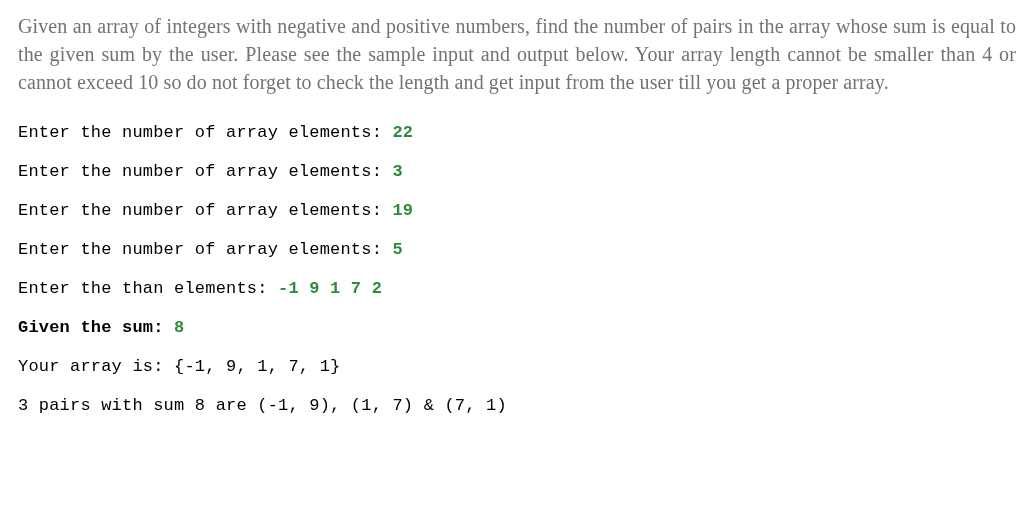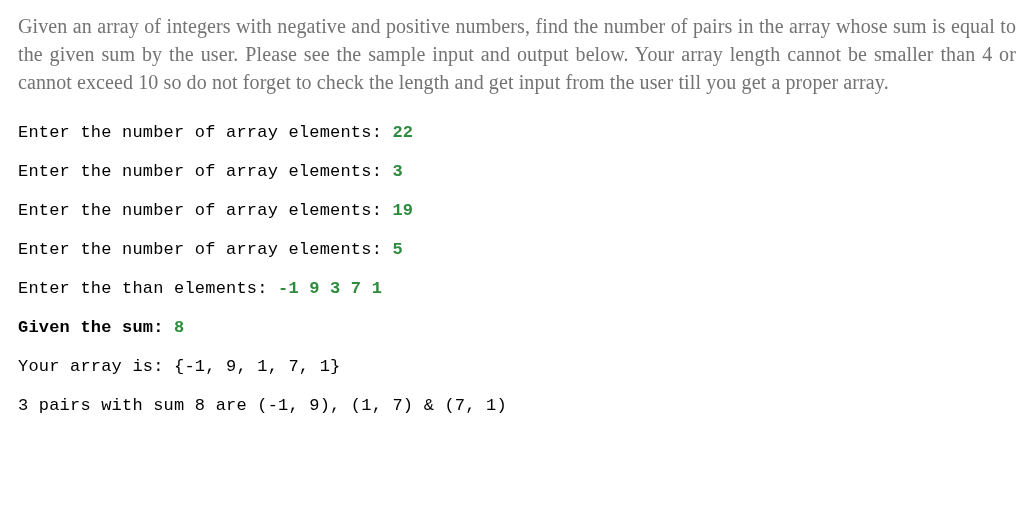--- a/index.html
+++ b/index.html
@@ -47,19 +47,19 @@
 <div class="problem-text">Given an array of integers with negative and positive numbers, find the number of pairs in the array whose sum is equal to the given sum by the user. Please see the sample input and output below. Your array length cannot be smaller than 4 or cannot exceed 10 so do not forget to check the length and get input from the user till you get a proper array.</div>
 
 <div class="terminal-line"><span>Enter the number of array elements: </span><span class="user-input">22</span></div>
 
 <div class="terminal-line"><span>Enter the number of array elements: </span><span class="user-input">3</span></div>
 
 <div class="terminal-line"><span>Enter the number of array elements: </span><span class="user-input">19</span></div>
 
 <div class="terminal-line"><span>Enter the number of array elements: </span><span class="user-input">5</span></div>
 
-<div class="terminal-line"><span>Enter the than elements: </span><span class="user-input">-1 9 3 7 1</span></div>
+<div class="terminal-line"><span>Enter the than elements: </span><span class="user-input">-1 9 1 7 2</span></div>
 
 <div class="terminal-line"><span class="bold">Given the sum:</span><span> </span><span class="user-input">8</span></div>
 
 <div class="terminal-line">Your array is: {-1, 9, 1, 7, 1}</div>
 
 <div class="terminal-line">3 pairs with sum 8 are (-1, 9), (1, 7) &amp; (7, 1)</div>
 
 </body></html>

